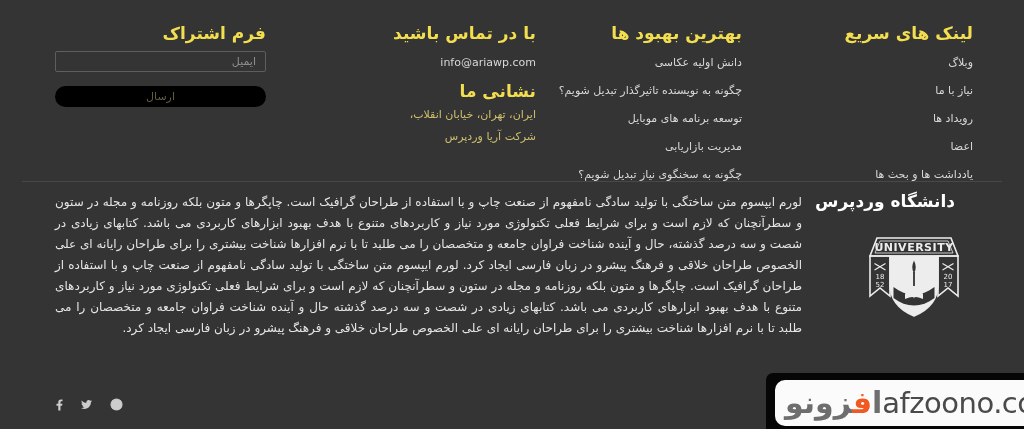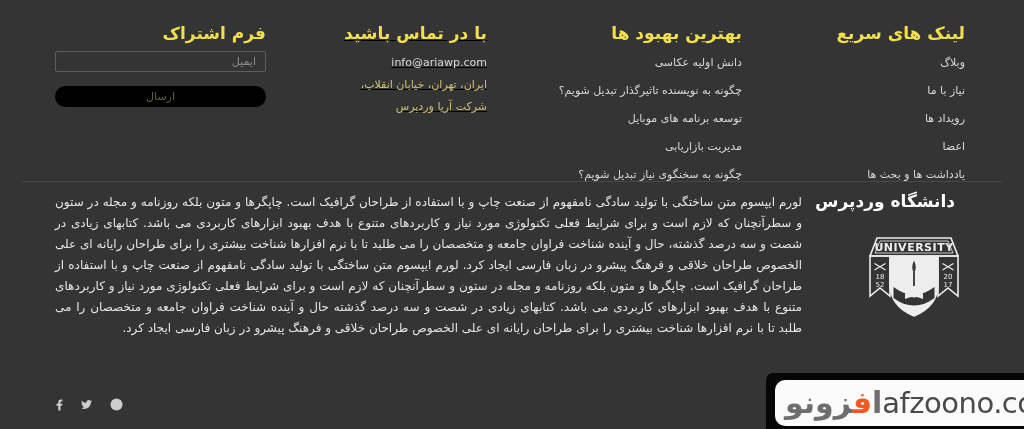--- a/index.html
+++ b/index.html
@@ -3,23 +3,23 @@
 <meta charset="utf-8">
 <style>
   * { margin:0; padding:0; box-sizing:border-box; }
   html,body { width:1024px; height:429px; }
   body {
     position:relative; overflow:hidden;
     background:#343434;
     font-family:"DejaVu Sans","Liberation Sans",sans-serif;
   }
   .col { position:absolute; top:25px; direction:rtl; text-align:right; }
-  .col-quick    { right:59px;  width:185px; }
+  .col-quick    { right:51px;  width:185px; }
   .col-courses  { right:282px; width:215px; }
-  .col-contact  { right:537px; width:175px;text-decoration:underline; }
+  .col-contact  { right:488px; width:175px; }
   .col-sub      { left:55px;   width:211px; direction:rtl; text-align:right; }
   .col-title { color:#f2de4f; font-size:17px; font-weight:bold; line-height:16px; }
   .f-item { color:#d9d9d9; font-size:11px; line-height:12px; margin-top:16px; cursor:pointer; }
   .f-item.pale { color:#cfc06d; cursor:default; margin-top:10px; }
   .col-title.sub2 { margin-top:14px; }
   .email-input {
     display:block; width:100%; height:21px; margin-top:10px;
     background:transparent; border:1px solid #5e5e5e; border-radius:2px;
     color:#c9c9c9; font-size:11px; text-align:right; padding:0 9px;
     direction:rtl; font-family:inherit; outline:none;
@@ -78,20 +78,21 @@
       <div class="f-item">چگونه به نویسنده تاثیرگذار تبدیل شویم؟</div>
       <div class="f-item">توسعه برنامه های موبایل</div>
       <div class="f-item">مدیریت بازاریابی</div>
       <div class="f-item">چگونه به سخنگوی نیاز تبدیل شویم؟</div>
     </div>
 </div>
 
 <div class="col col-contact">
   <div class="col-title">با در تماس باشید</div>
   <div class="f-item" style="direction:ltr; text-align:right;">info@ariawp.com</div>
+  <div class="col-title sub2">نشانی ما</div>
   <div>
       <div class="f-item pale">ایران، تهران، خیابان انقلاب،</div>
       <div class="f-item pale">شرکت آریا وردپرس</div>
     </div>
 </div>
 
 <div class="col col-sub">
   <div class="col-title">فرم اشتراک</div>
   <input class="email-input" type="text" placeholder="ایمیل" style="">
   <button class="send-btn">ارسال</button>

